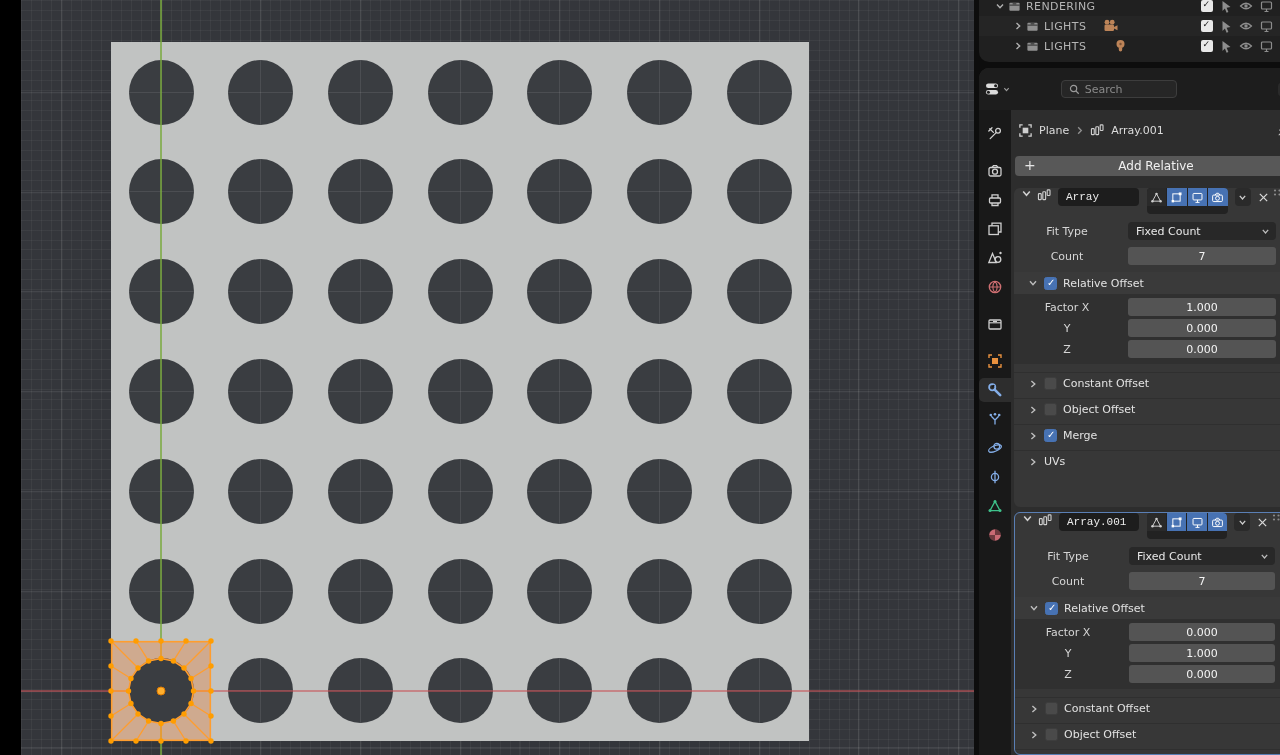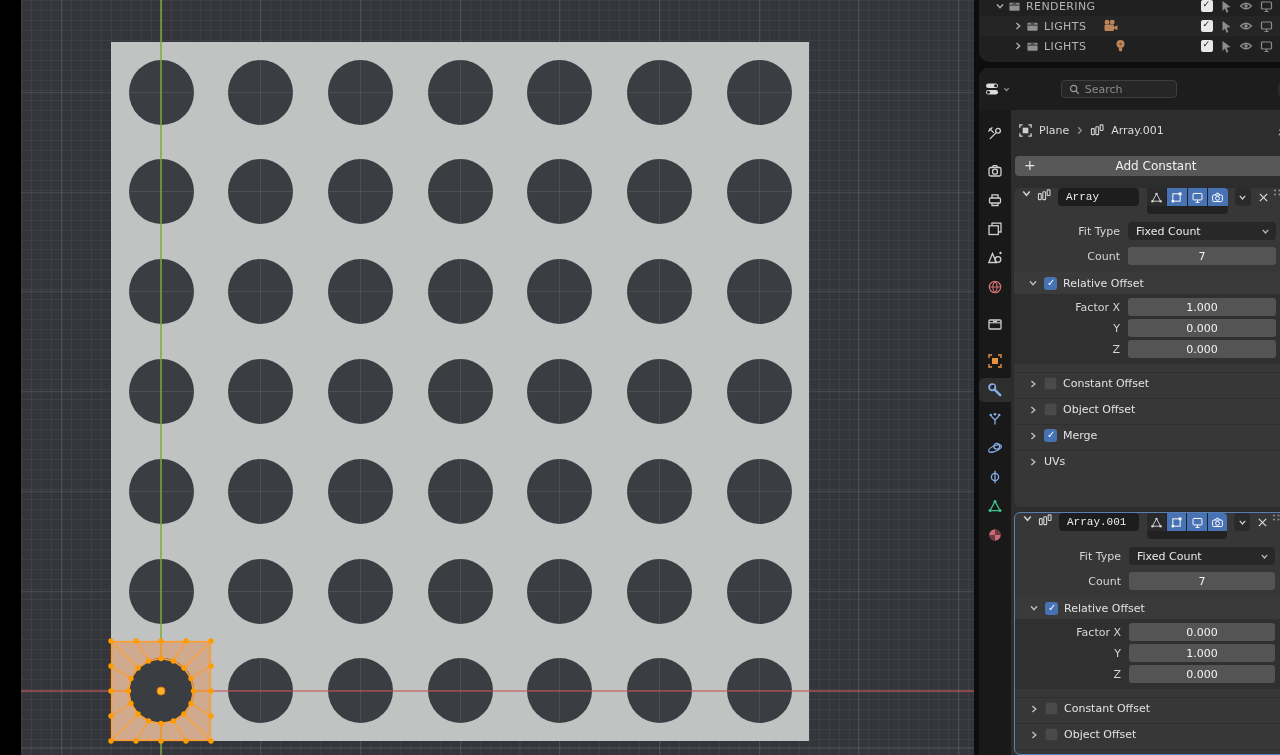--- a/index.html
+++ b/index.html
@@ -71,21 +71,21 @@
   .toggles{display:flex;gap:1px;background:#222;border-radius:4px;overflow:hidden;margin-right:7px;}
   .tgl{width:21px;height:18px;display:flex;align-items:center;justify-content:center;}
   .tgl.off{background:#2a2a2a;}
   .tgl.on{background:#4772b3;}
   .hdr-btn{width:18px;height:18px;border-radius:4px;background:#2a2a2a;display:flex;align-items:center;justify-content:center;margin-right:5px;}
   .hdr-x{width:16px;height:18px;display:flex;align-items:center;justify-content:center;margin-right:2px;}
   .grip{margin-left:auto;display:flex;}
 
   .panel-body{padding:8px 0 0;}
   .frow{display:grid;grid-template-columns:106px 1fr 22px;align-items:center;height:18px;margin-bottom:7px;}
-  .frow .flabel{text-align:right;color:#d5d5d5;padding-right:0;}
+  .frow .flabel{text-align:center;color:#d5d5d5;padding-right:0;}
   .dropdown{height:18px;background:#282828;border-radius:4px;margin-left:8px;display:flex;align-items:center;
             padding:0 6px 0 8px;color:#e8e8e8;}
   .dropdown .dd-chev{margin-left:auto;display:flex;}
   .numfield{height:18px;background:#545454;border-radius:3px;margin-left:8px;display:flex;align-items:center;
             justify-content:center;color:#f4f4f4;}
   .anim-dot{width:22px;display:flex;align-items:center;justify-content:center;}
   .anim-dot::after{content:"";width:4px;height:4px;border-radius:50%;background:#9b9b9b;}
 
   .subpanel{margin-top:3px;}
   .subpanel-head{height:22px;display:flex;align-items:center;gap:6px;padding-left:14px;background:#3a3a3a;}
@@ -525,21 +525,21 @@
             <span>Array.001</span>
             <span style="margin-left:auto;display:flex;">
               <svg width="14" height="14" viewBox="0 0 16 16">
                   <path d="M9.5 2 L14 6.5 L11 7.5 L8.5 10 L8 13 L3 8 L6 7.5 L8.5 5 Z M4.5 11.5 L2 14" stroke="#c9c9c9" stroke-width="1.2" fill="none" stroke-linejoin="round"></path>
                 </svg>
               </span>
           </div>
 
           <div class="add-mod">
             <span class="plus">+</span>
-            <span>Add Constant</span>
+            <span>Add Relative</span>
           </div>
 
           <div class="panel first">
             <div class="panel-header">
               <span class="chev">
                   <svg width="11" height="11" viewBox="0 0 10 10">
                     <path d="M2 3.2 L5 6.6 L8 3.2" stroke="#cfcfcf" stroke-width="1.4" fill="none"></path>
                   </svg>
                 </span>
               <span style="margin-left:5px;display:flex;">

